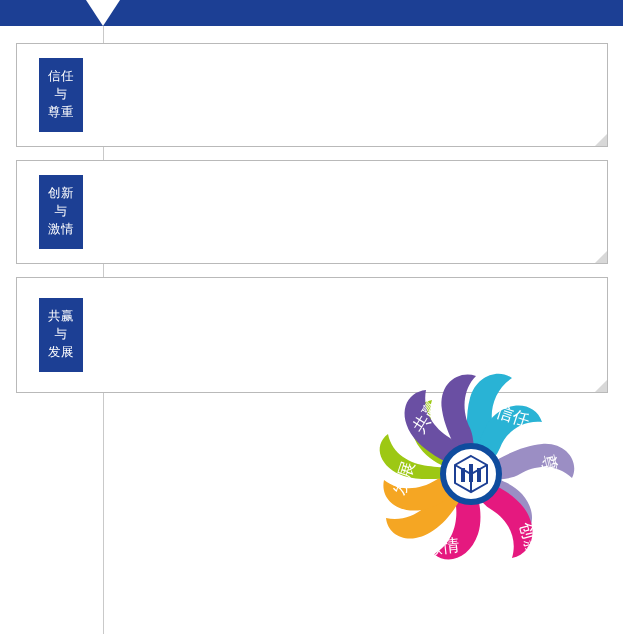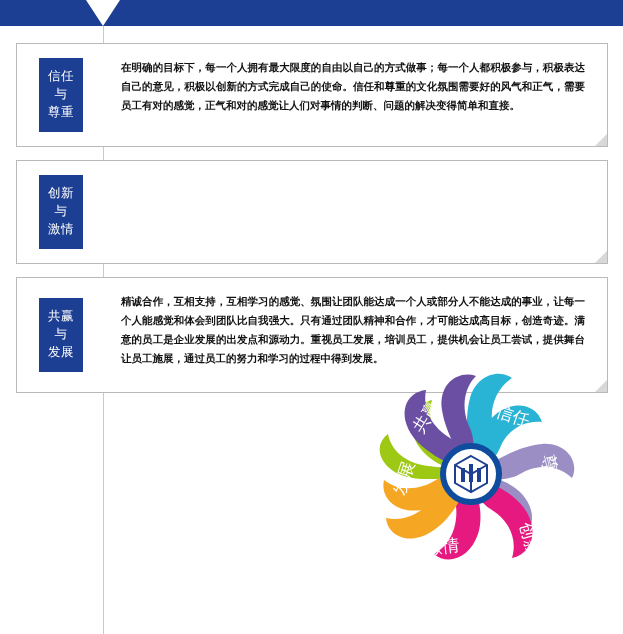--- a/index.html
+++ b/index.html
@@ -132,21 +132,20 @@
 <div class="cards">
 
   <div class="card card-1">
     <div class="card-label-wrap">
       <div class="card-label">
         <div>信任</div>
         <div>与</div>
         <div>尊重</div>
       </div>
     </div>
-    <div class="card-body">在明确的目标下，每一个人拥有最大限度的自由以自己的方式做事；每一个人都积极参与，积极表达自己的意见，积极以创新的方式完成自己的使命。信任和尊重的文化氛围需要好的风气和正气，需要员工有对的感觉，正气和对的感觉让人们对事情的判断、问题的解决变得简单和直接。</div>
     <div class="card-fold"></div>
   </div>
 
   <div class="card card-2">
     <div class="card-label-wrap">
       <div class="card-label">
         <div>创新</div>
         <div>与</div>
         <div>激情</div>
       </div>
@@ -155,21 +154,20 @@
   </div>
 
   <div class="card card-3">
     <div class="card-label-wrap">
       <div class="card-label">
         <div>共赢</div>
         <div>与</div>
         <div>发展</div>
       </div>
     </div>
-    <div class="card-body">精诚合作，互相支持，互相学习的感觉、氛围让团队能达成一个人或部分人不能达成的事业，让每一个人能感觉和体会到团队比自我强大。只有通过团队精神和合作，才可能达成高目标，创造奇迹。满意的员工是企业发展的出发点和源动力。重视员工发展，培训员工，提供机会让员工尝试，提供舞台让员工施展，通过员工的努力和学习的过程中得到发展。</div>
     <div class="card-fold"></div>
   </div>
 
 </div>
 
 <div class="pinwheel">
 <svg width="285" height="215" viewBox="0 0 285 215" xmlns="http://www.w3.org/2000/svg">
 
   <g>
     <path d="M142 104 C142 104 132 58 140 30 C146 8 168 0 182 10 C164 22 158 44 164 62 C169 78 155 96 142 104 Z" fill="#29b3d5"></path>

